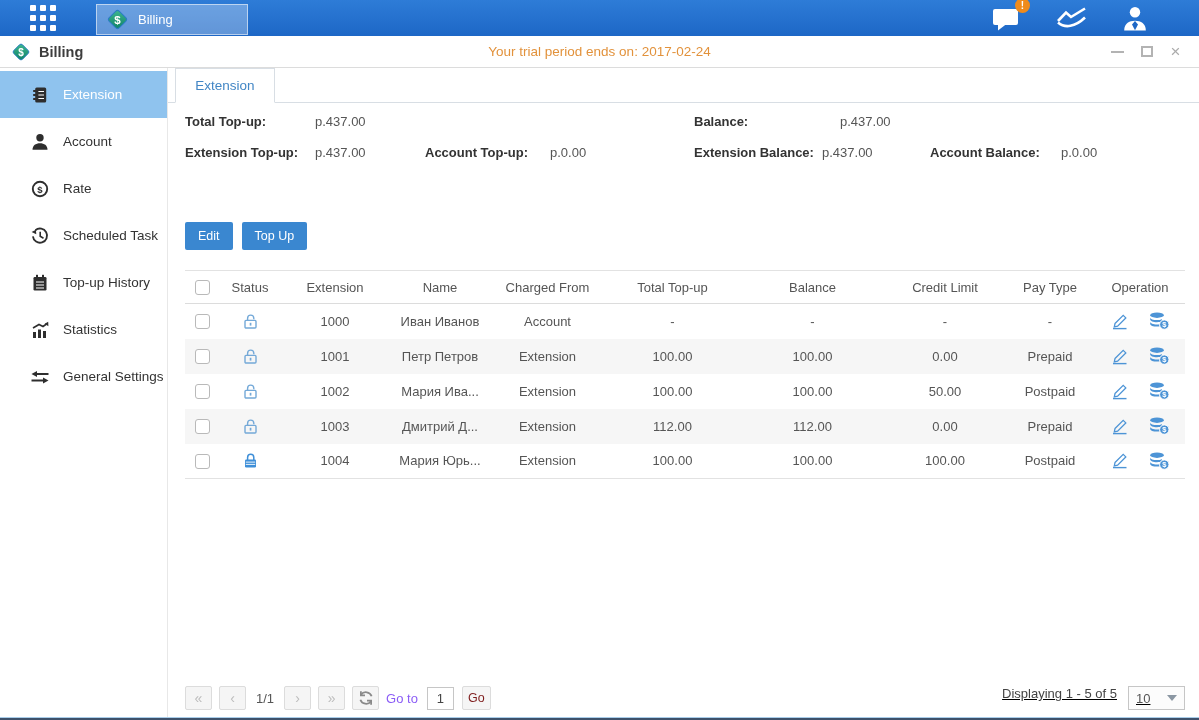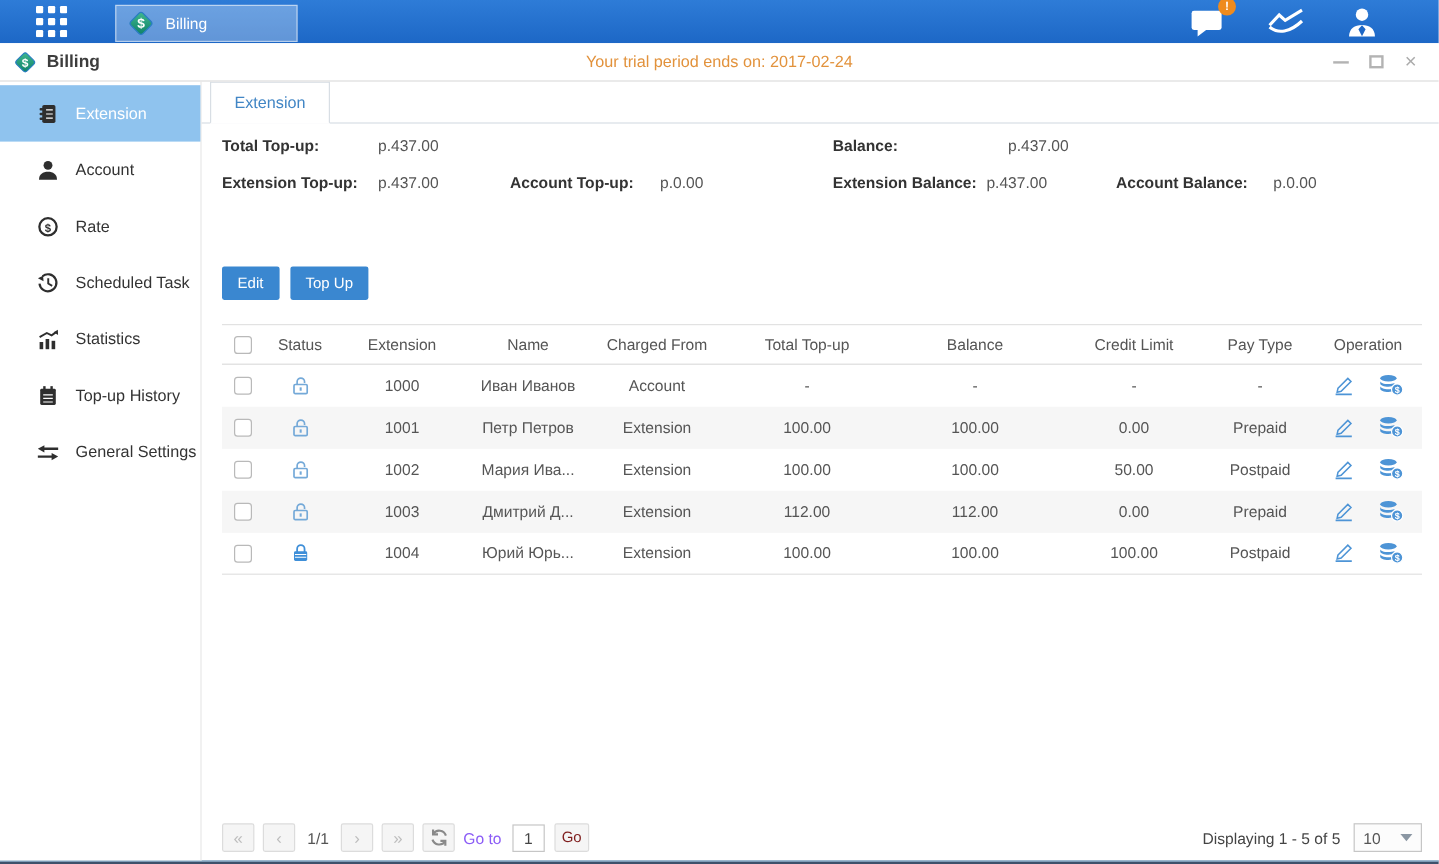--- a/index.html
+++ b/index.html
@@ -83,21 +83,21 @@
   .pg-btn { width:27px; height:24px; background:#f5f5f5; border:1px solid #dcdcdc; border-radius:2px;
     color:#bdbdbd; font-size:14px; display:flex; align-items:center; justify-content:center;
     margin-right:7px; cursor:pointer; }
   .page-ind { color:#555; font-size:13px; margin:0 10px 0 3px; }
   .goto-label { margin-left:0; color:#8b5cf6; font-size:13px; }
   .goto-input { width:27px; height:23px; border:1px solid #c6c6c6; margin-left:9px; text-align:center;
     font-size:13px; color:#444; font-family:inherit; }
   .go-btn { margin-left:8px; width:29px; height:24px; background:#f5f5f5; border:1px solid #dcdcdc;
     border-radius:2px; color:#7f1d1d; font-size:12.5px; display:flex; align-items:center;
     justify-content:center; cursor:pointer; }
-  .footer-right { margin-left:auto; display:flex; align-items:center; gap:11px; }
+  .footer-right { margin-left:auto; display:flex; gap:11px;text-decoration:underline; }
   .displaying { font-size:13px; color:#444; }
   .page-size { width:57px; height:24px; border:1px solid #c6c6c6; background:#fcfcfc;
     display:flex; align-items:center; justify-content:space-between; padding:0 7px;
     font-size:13px; color:#555; cursor:pointer; }
   .caret { width:0; height:0; border-left:5px solid transparent; border-right:5px solid transparent;
     border-top:6px solid #8b97a3; }
 
   .bottom-strip { height:3px; background:#3e516b; border-top:1px solid #a9cdea; }
 </style>
 </head>
@@ -230,41 +230,41 @@
             <path d="M4.4 3.2 A7.1 7.1 0 1 1 1.9 9.4" fill="none" stroke="#2e2e2e" stroke-width="1.8"></path>
             <path d="M0.6 4.9 l4.3 -2.2 0.4 4.6 z" fill="#2e2e2e"></path>
             <path d="M9.2 4.8 v4.5 l3.3 1.9" fill="none" stroke="#2e2e2e" stroke-width="1.6"></path>
           </svg>
         </span>
     <span class="side-label">Scheduled Task</span>
   </div>
       <div class="side-item">
     <span class="side-icon">
           <svg width="18" height="18" viewBox="0 0 18 18">
-            <rect x="2" y="11" width="3" height="6" fill="#2e2e2e"></rect>
-            <rect x="7" y="8.5" width="3" height="8.5" fill="#2e2e2e"></rect>
-            <rect x="12" y="10" width="3" height="7" fill="#2e2e2e"></rect>
-            <polyline points="2,7 8,3.5 12,5.5 15.5,3" fill="none" stroke="#2e2e2e" stroke-width="1.6"></polyline>
-            <path d="M17.2 0.8 l0.2 4.4 -3.7 -2.4 z" fill="#2e2e2e"></path>
-          </svg>
-        </span>
-    <span class="side-label">Statistics</span>
-  </div>
-      <div class="side-item">
-    <span class="side-icon">
-          <svg width="18" height="18" viewBox="0 0 18 18">
             <rect x="2.5" y="3" width="13" height="13.5" rx="1.2" fill="#2e2e2e"></rect>
             <rect x="5" y="0.8" width="2" height="3.6" fill="#2e2e2e"></rect>
             <rect x="11" y="0.8" width="2" height="3.6" fill="#2e2e2e"></rect>
             <line x1="5" y1="8" x2="13" y2="8" stroke="#fff" stroke-width="1"></line>
             <line x1="5" y1="11" x2="13" y2="11" stroke="#fff" stroke-width="1"></line>
             <line x1="5" y1="14" x2="13" y2="14" stroke="#fff" stroke-width="1"></line>
           </svg>
         </span>
     <span class="side-label">Top-up History</span>
+  </div>
+      <div class="side-item">
+    <span class="side-icon">
+          <svg width="18" height="18" viewBox="0 0 18 18">
+            <rect x="2" y="11" width="3" height="6" fill="#2e2e2e"></rect>
+            <rect x="7" y="8.5" width="3" height="8.5" fill="#2e2e2e"></rect>
+            <rect x="12" y="10" width="3" height="7" fill="#2e2e2e"></rect>
+            <polyline points="2,7 8,3.5 12,5.5 15.5,3" fill="none" stroke="#2e2e2e" stroke-width="1.6"></polyline>
+            <path d="M17.2 0.8 l0.2 4.4 -3.7 -2.4 z" fill="#2e2e2e"></path>
+          </svg>
+        </span>
+    <span class="side-label">Statistics</span>
   </div>
       <div class="side-item">
     <span class="side-icon">
           <svg width="18" height="18" viewBox="0 0 18 18">
             <line x1="4.5" y1="6" x2="17.5" y2="6" stroke="#2e2e2e" stroke-width="2"></line>
             <path d="M6 3 L0.5 6 L6 9 z" fill="#2e2e2e"></path>
             <line x1="0.5" y1="12.5" x2="13.5" y2="12.5" stroke="#2e2e2e" stroke-width="2"></line>
             <path d="M12 9.5 L17.5 12.5 L12 15.5 z" fill="#2e2e2e"></path>
           </svg>
         </span>
@@ -485,21 +485,21 @@
   </tr>
             <tr>
     <td><span class="cb"></span></td>
     <td><span class="status-icon"><svg width="17" height="17" viewBox="0 0 17 17">
                     <path d="M5.6 8 V5.4 a3.1 3.1 0 0 1 6.2 0 V8" fill="none" stroke="#3f8fd8" stroke-width="1.5"></path>
                     <rect x="3" y="7.4" width="11" height="8" rx="1.2" fill="#3f8fd8"></rect>
                     <line x1="3.8" y1="10.1" x2="13.2" y2="10.1" stroke="#fff" stroke-width="0.9"></line>
                     <line x1="3.8" y1="12.4" x2="13.2" y2="12.4" stroke="#fff" stroke-width="0.9"></line>
                   </svg></span></td>
     <td class="c-ext">1004</td>
-    <td class="c-name">Юрий Юрь...</td>
+    <td class="c-name">Мария Юрь...</td>
     <td class="c-charged">Extension</td>
     <td class="c-topup">100.00</td>
     <td class="c-balance">100.00</td>
     <td class="c-credit">100.00</td>
     <td class="c-pay">Postpaid</td>
     <td>
                 <div class="ops">
       <span>
                     <svg width="19" height="17" viewBox="0 0 19 17">
                       <path d="M5 10.5 L13.2 2.3 L15.8 4.9 L7.6 13.1 L4.3 13.8 z" fill="none" stroke="#4d94d6" stroke-width="1.3"></path>

